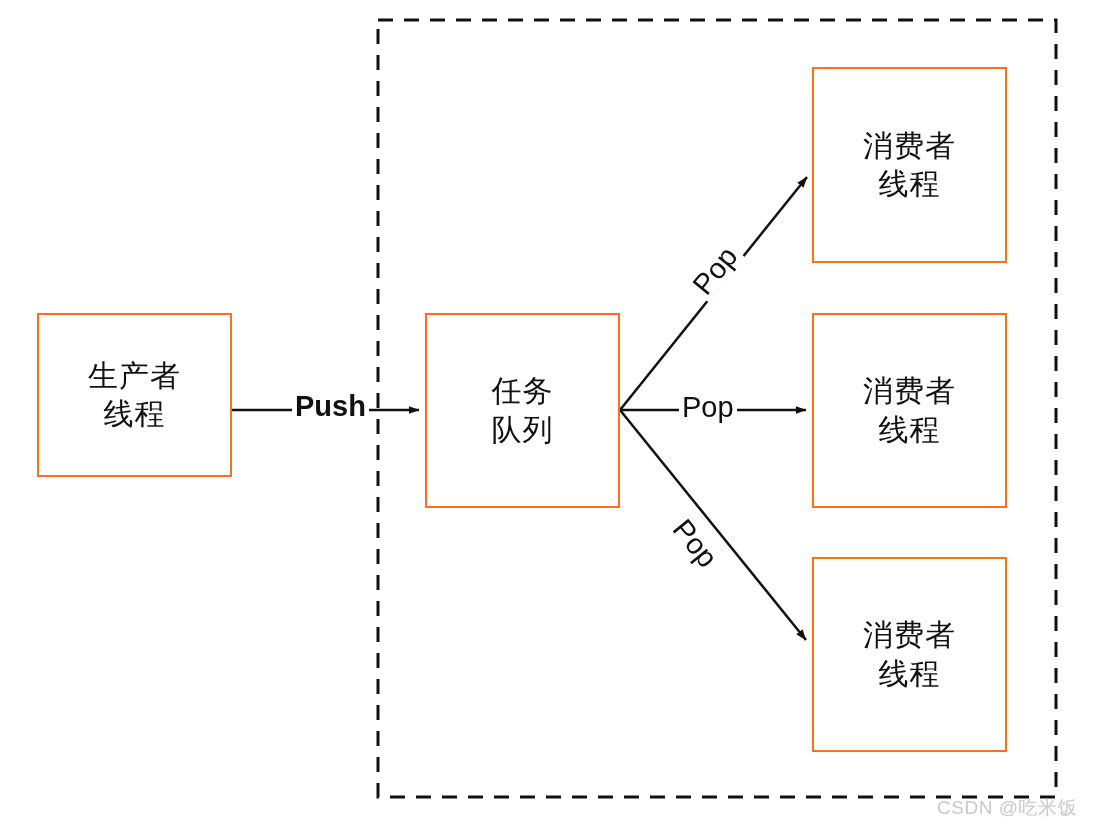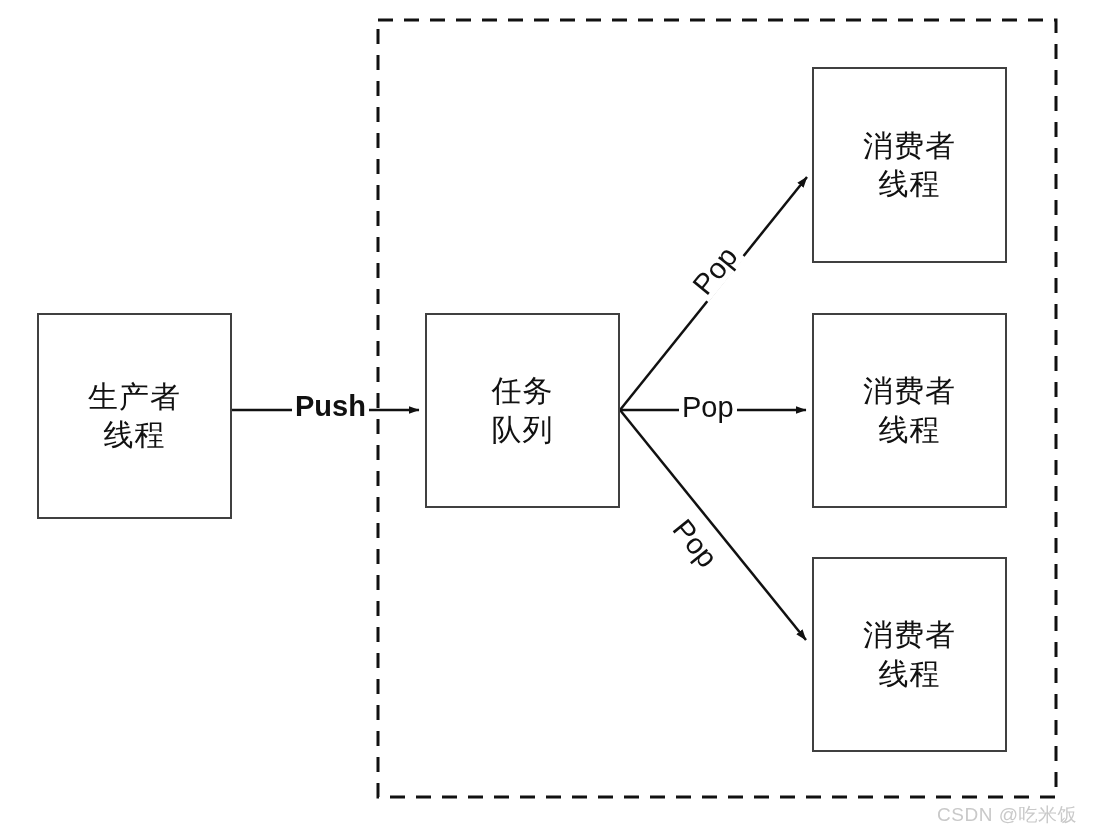--- a/index.html
+++ b/index.html
@@ -17,21 +17,21 @@
   #canvas {
     position: absolute;
     left: 0;
     top: 0;
     width: 1093px;
     height: 829px;
   }
   .node-box {
     position: absolute;
     box-sizing: border-box;
-    border: 2px solid #404040;
+    border: 2px solid #f97316;
     background: #ffffff;
     display: flex;
     flex-direction: column;
     align-items: center;
     justify-content: center;
     line-height: 1.28;
   }
   .node-label {
     font-size: 30px;
     color: #111111;
@@ -43,21 +43,21 @@
     font-size: 29px;
     color: #111111;
     background: #ffffff;
     padding: 0 3px;
     white-space: nowrap;
     line-height: 1;
   }
   .watermark {
     position: absolute;
     right: 16px;
-    bottom: 1px;
+    bottom: 8px;
     font-size: 19px;
     color: #c9c9c9;
     white-space: nowrap;
     letter-spacing: 0.5px;
   }
 </style>
 </head>
 <body>
 
 <svg id="canvas" viewBox="0 0 1093 829">
@@ -71,21 +71,21 @@
 
   <line x1="232" y1="410" x2="419" y2="410" stroke="#111111" stroke-width="2.5" marker-end="url(#arrowhead)"></line>
 
   <line x1="620" y1="410" x2="807" y2="177" stroke="#111111" stroke-width="2.5" marker-end="url(#arrowhead)"></line>
 
   <line x1="620" y1="410" x2="806" y2="410" stroke="#111111" stroke-width="2.5" marker-end="url(#arrowhead)"></line>
 
   <line x1="620" y1="410" x2="806" y2="640" stroke="#111111" stroke-width="2.5" marker-end="url(#arrowhead)"></line>
 </svg>
 
-<div class="node-box" style="left:37px; top:313px; width:195px; height:206px;">
+<div class="node-box" style="left:37px; top:313px; width:195px; height:164px;">
   <span class="node-label">生产者</span>
   <span class="node-label">线程</span>
 </div>
 
 <div class="node-box" style="left:425px; top:313px; width:195px; height:195px;justify-content:center;">
   <span class="node-label">任务</span>
   <span class="node-label">队列</span>
 </div>
 
 <div class="node-box" style="left:812px; top:67px; width:195px; height:196px;">

